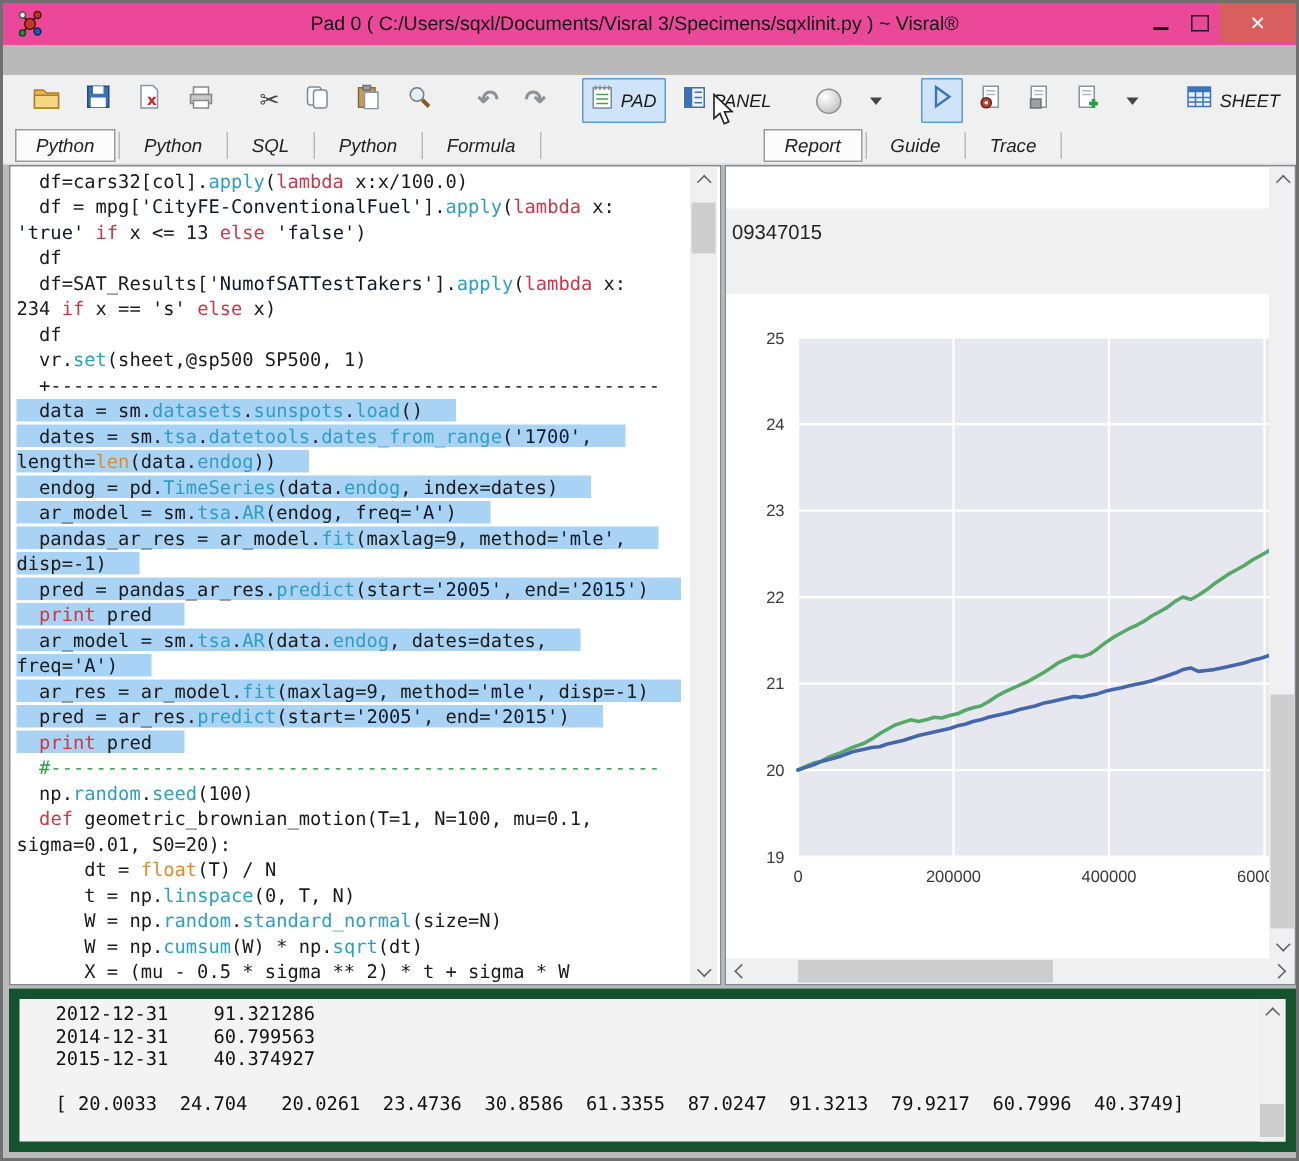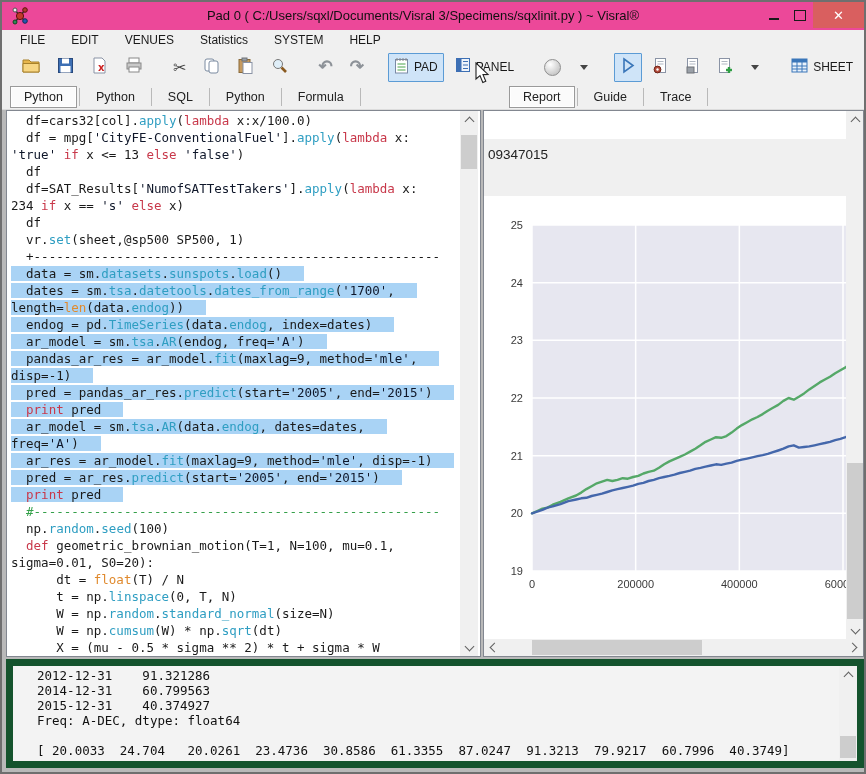--- a/index.html
+++ b/index.html
@@ -15,31 +15,31 @@
   .winbtn.close{left:811px;width:51px;background:#d95f5f;color:#fff;font-size:13px;}
   .minbar{width:10px;height:2px;background:#1a1a1a;margin-top:8px;}
   .maxbox{width:10px;height:9px;border:1.5px solid #1a1a1a;background:transparent;}
   
   .menubar{position:absolute;left:0;top:28px;width:100%;height:20px;background:#f0f0f0;display:flex;align-items:center;padding-left:18px;gap:26px;box-sizing:border-box;}
   .menu-item{font-size:12px;color:#1a1a1a;}
   
   .toolbar{position:absolute;left:0;top:48px;width:100%;height:34px;background:#f0f0f0;display:flex;align-items:center;padding-left:14px;gap:5px;box-sizing:border-box;}
   .tbtn{display:flex;align-items:center;gap:5px;padding:3px 5px;border:1px solid transparent;border-radius:1px;}
   .tbtn.active{background:#cfe4f8;border-color:#5b9bd5;}
-  .tbtn .lbl{font-size:12px;color:#1a1a1a;}
+  .tbtn .lbl{font-size:12px;color:#1a1a1a;font-style:italic;}
   .tsep{width:1px;height:24px;background:#c9c9c9;margin:0 4px;}
   .glyph{font-size:17px;color:#8d9298;font-weight:bold;line-height:18px;}
   .scissors{font-size:16px;color:#444;}
   .led{width:15px;height:15px;border-radius:50%;border:1px solid #8f8f8f;background:radial-gradient(circle at 35% 30%,#ffffff,#b5b5b5);}
   .caret{width:0;height:0;border-left:4px solid transparent;border-right:4px solid transparent;border-top:5px solid #444;margin:0 2px;}
   
   .tabrow{position:absolute;left:0;top:82px;width:100%;height:26px;background:#f0f0f0;border-bottom:1px solid #dcdcdc;box-sizing:border-box;}
   .tabs-left{position:absolute;left:8px;top:2px;display:flex;align-items:center;}
   .tabs-right{position:absolute;left:487px;top:2px;display:flex;align-items:center;padding-left:20px;}
-  .tab{font-size:12.5px;color:#222;padding:3px 13px;border:1px solid transparent;}
+  .tab{font-size:12.5px;font-style:italic;color:#222;padding:3px 13px;border:1px solid transparent;}
   .tab.active{border:1px solid #9a9a9a;background:#fbfbfb;box-shadow:inset 0 0 0 1px #fff;}
   .tabsep{width:1px;height:18px;background:#b9b9b9;margin:0 2px;}
   
   .code-panel{position:absolute;left:4px;top:108px;width:475px;height:547px;background:#fff;border:1px solid #828790;box-sizing:border-box;overflow:hidden;}
   .code{position:absolute;left:0;top:0;right:21px;bottom:0;padding:1px 0 0 4px;font-family:"DejaVu Sans Mono","Liberation Mono",monospace;font-size:12.5px;line-height:17px;white-space:pre;overflow:hidden;}
   .cl{height:17px;}
   .cl .sel{background:#a9d3f5;padding-right:22px;}
   .tk-d{color:#1a1a1a}.tk-k{color:#c8384a}.tk-m{color:#2f9ec2}.tk-s{color:#0f172a}.tk-c{color:#35a04a}.tk-o{color:#e08a2e}
   .chart-panel{position:absolute;left:481px;top:108px;width:381px;height:547px;background:#fff;border:1px solid #828790;box-sizing:border-box;overflow:hidden;}
   .report-header{position:absolute;left:0;top:0;width:362px;height:57px;background:#f0f0f0;font-size:13.5px;color:#222;padding:8px 0 0 4px;box-sizing:border-box;margin-top:28px;}
@@ -86,28 +86,20 @@
     <span class="title">Pad 0 ( C:/Users/sqxl/Documents/Visral 3/Specimens/sqxlinit.py ) ~ Visral®</span>
     <span class="winbtn min">
         <span class="minbar"></span>
       </span>
     <span class="winbtn max">
         <span class="maxbox"></span>
       </span>
     <span class="winbtn close">✕</span>
   </div>
 
-  <div class="menubar">
-      <span class="menu-item">FILE</span>
-      <span class="menu-item">EDIT</span>
-      <span class="menu-item">VENUES</span>
-      <span class="menu-item">Statistics</span>
-      <span class="menu-item">SYSTEM</span>
-      <span class="menu-item">HELP</span>
-    </div>
 
   <div class="toolbar">
     <span class="tbtn">
         <span><svg width="18" height="16" viewBox="0 0 18 16">
             <path d="M1 3h6l2 2h8v10H1z" fill="#e8b64c" stroke="#a8812a"></path>
             <path d="M1 6.5h16v8.5H1z" fill="#f7d683" stroke="#a8812a"></path>
           </svg></span>
       </span>
     <span class="tbtn">
         <span><svg width="17" height="17" viewBox="0 0 17 17">
@@ -325,21 +317,21 @@
           <span class="chev left"></span>
         </div>
       <div class="hthumb" style="left:48px;width:170px;"></div>
       <div class="sb-arrow">
           <span class="chev right"></span>
         </div>
     </div>
   </div>
 
   <div class="output-panel">
-    <div class="outlines"><div>2012-12-31    91.321286</div><div>2014-12-31    60.799563</div><div>2015-12-31    40.374927</div><div>Freq: A-DEC, dtype: float64</div><div> </div><div>[ 20.0033  24.704   20.0261  23.4736  30.8586  61.3355  87.0247  91.3213  79.9217  60.7996  40.3749]</div></div>
+    <div class="outlines"><div>2012-12-31    91.321286</div><div>2014-12-31    60.799563</div><div>2015-12-31    40.374927</div><div> </div><div>[ 20.0033  24.704   20.0261  23.4736  30.8586  61.3355  87.0247  91.3213  79.9217  60.7996  40.3749]</div></div>
     <div class="vscroll out-vs">
       <div class="sb-arrow" style="position:absolute;top:0;">
           <span class="chev up"></span>
         </div>
       <div class="thumb" style="top:70px;height:22px;"></div>
       <div class="sb-arrow" style="position:absolute;bottom:0;">
           <span class="chev down"></span>
         </div>
     </div>
   </div>

